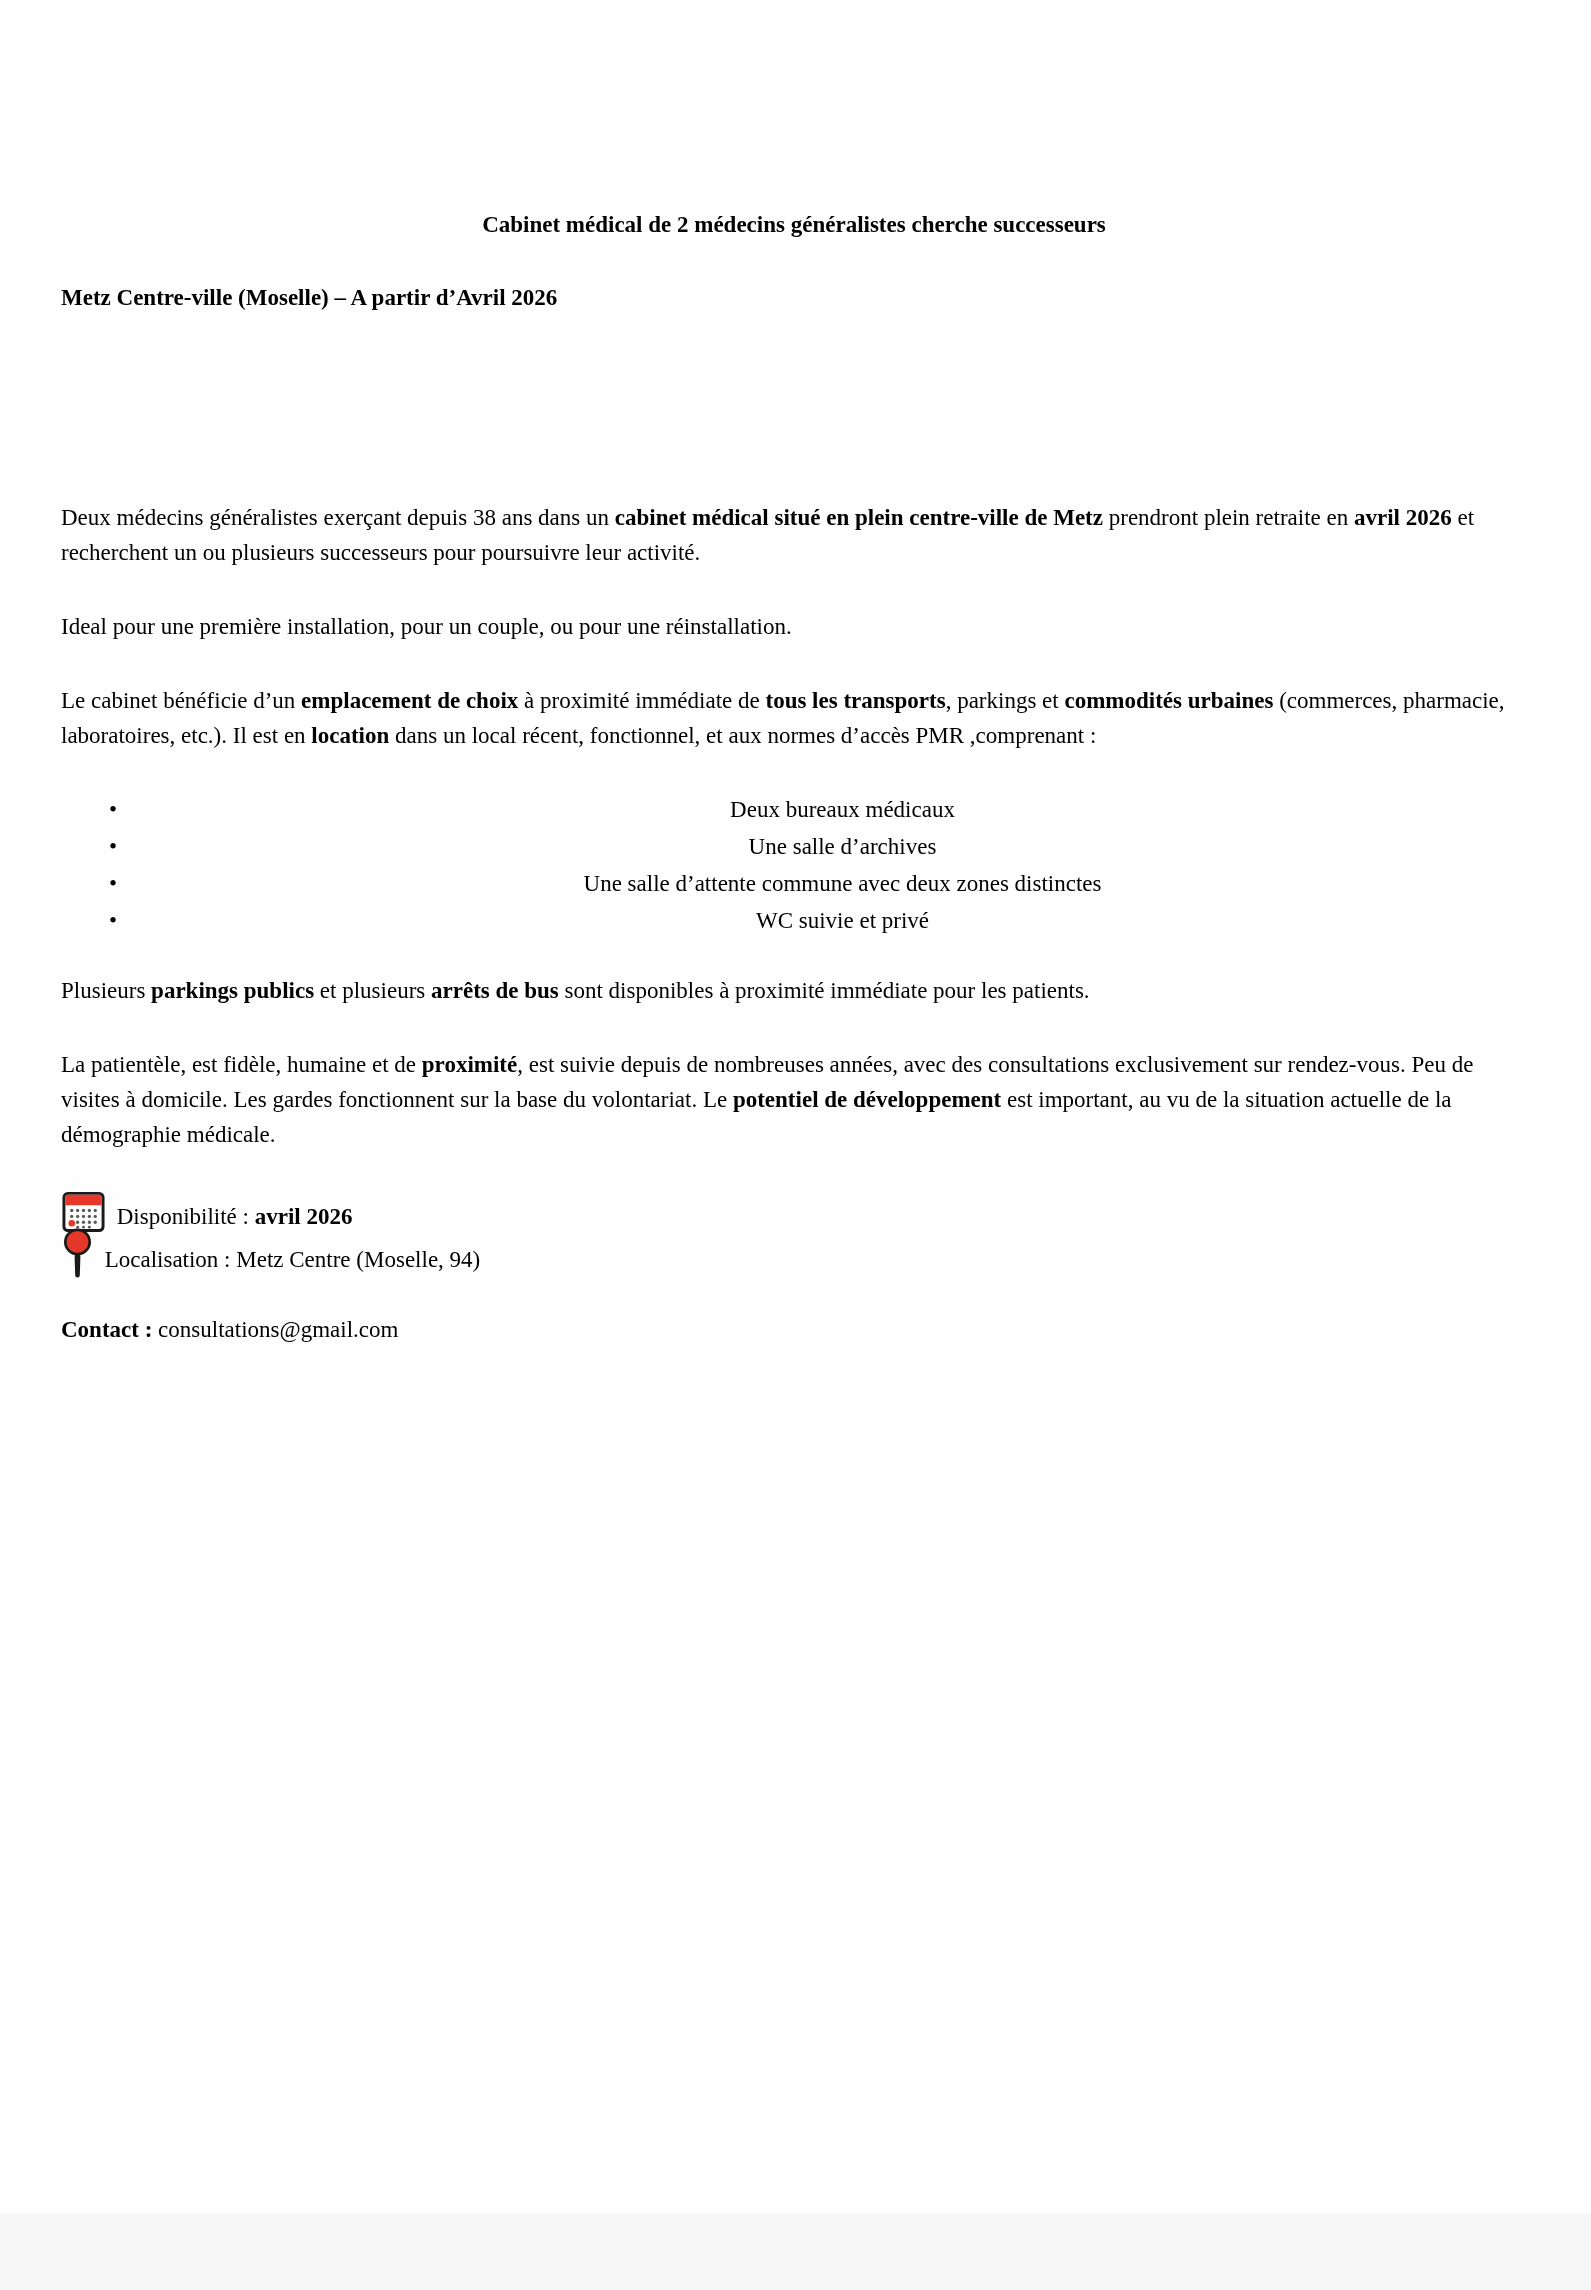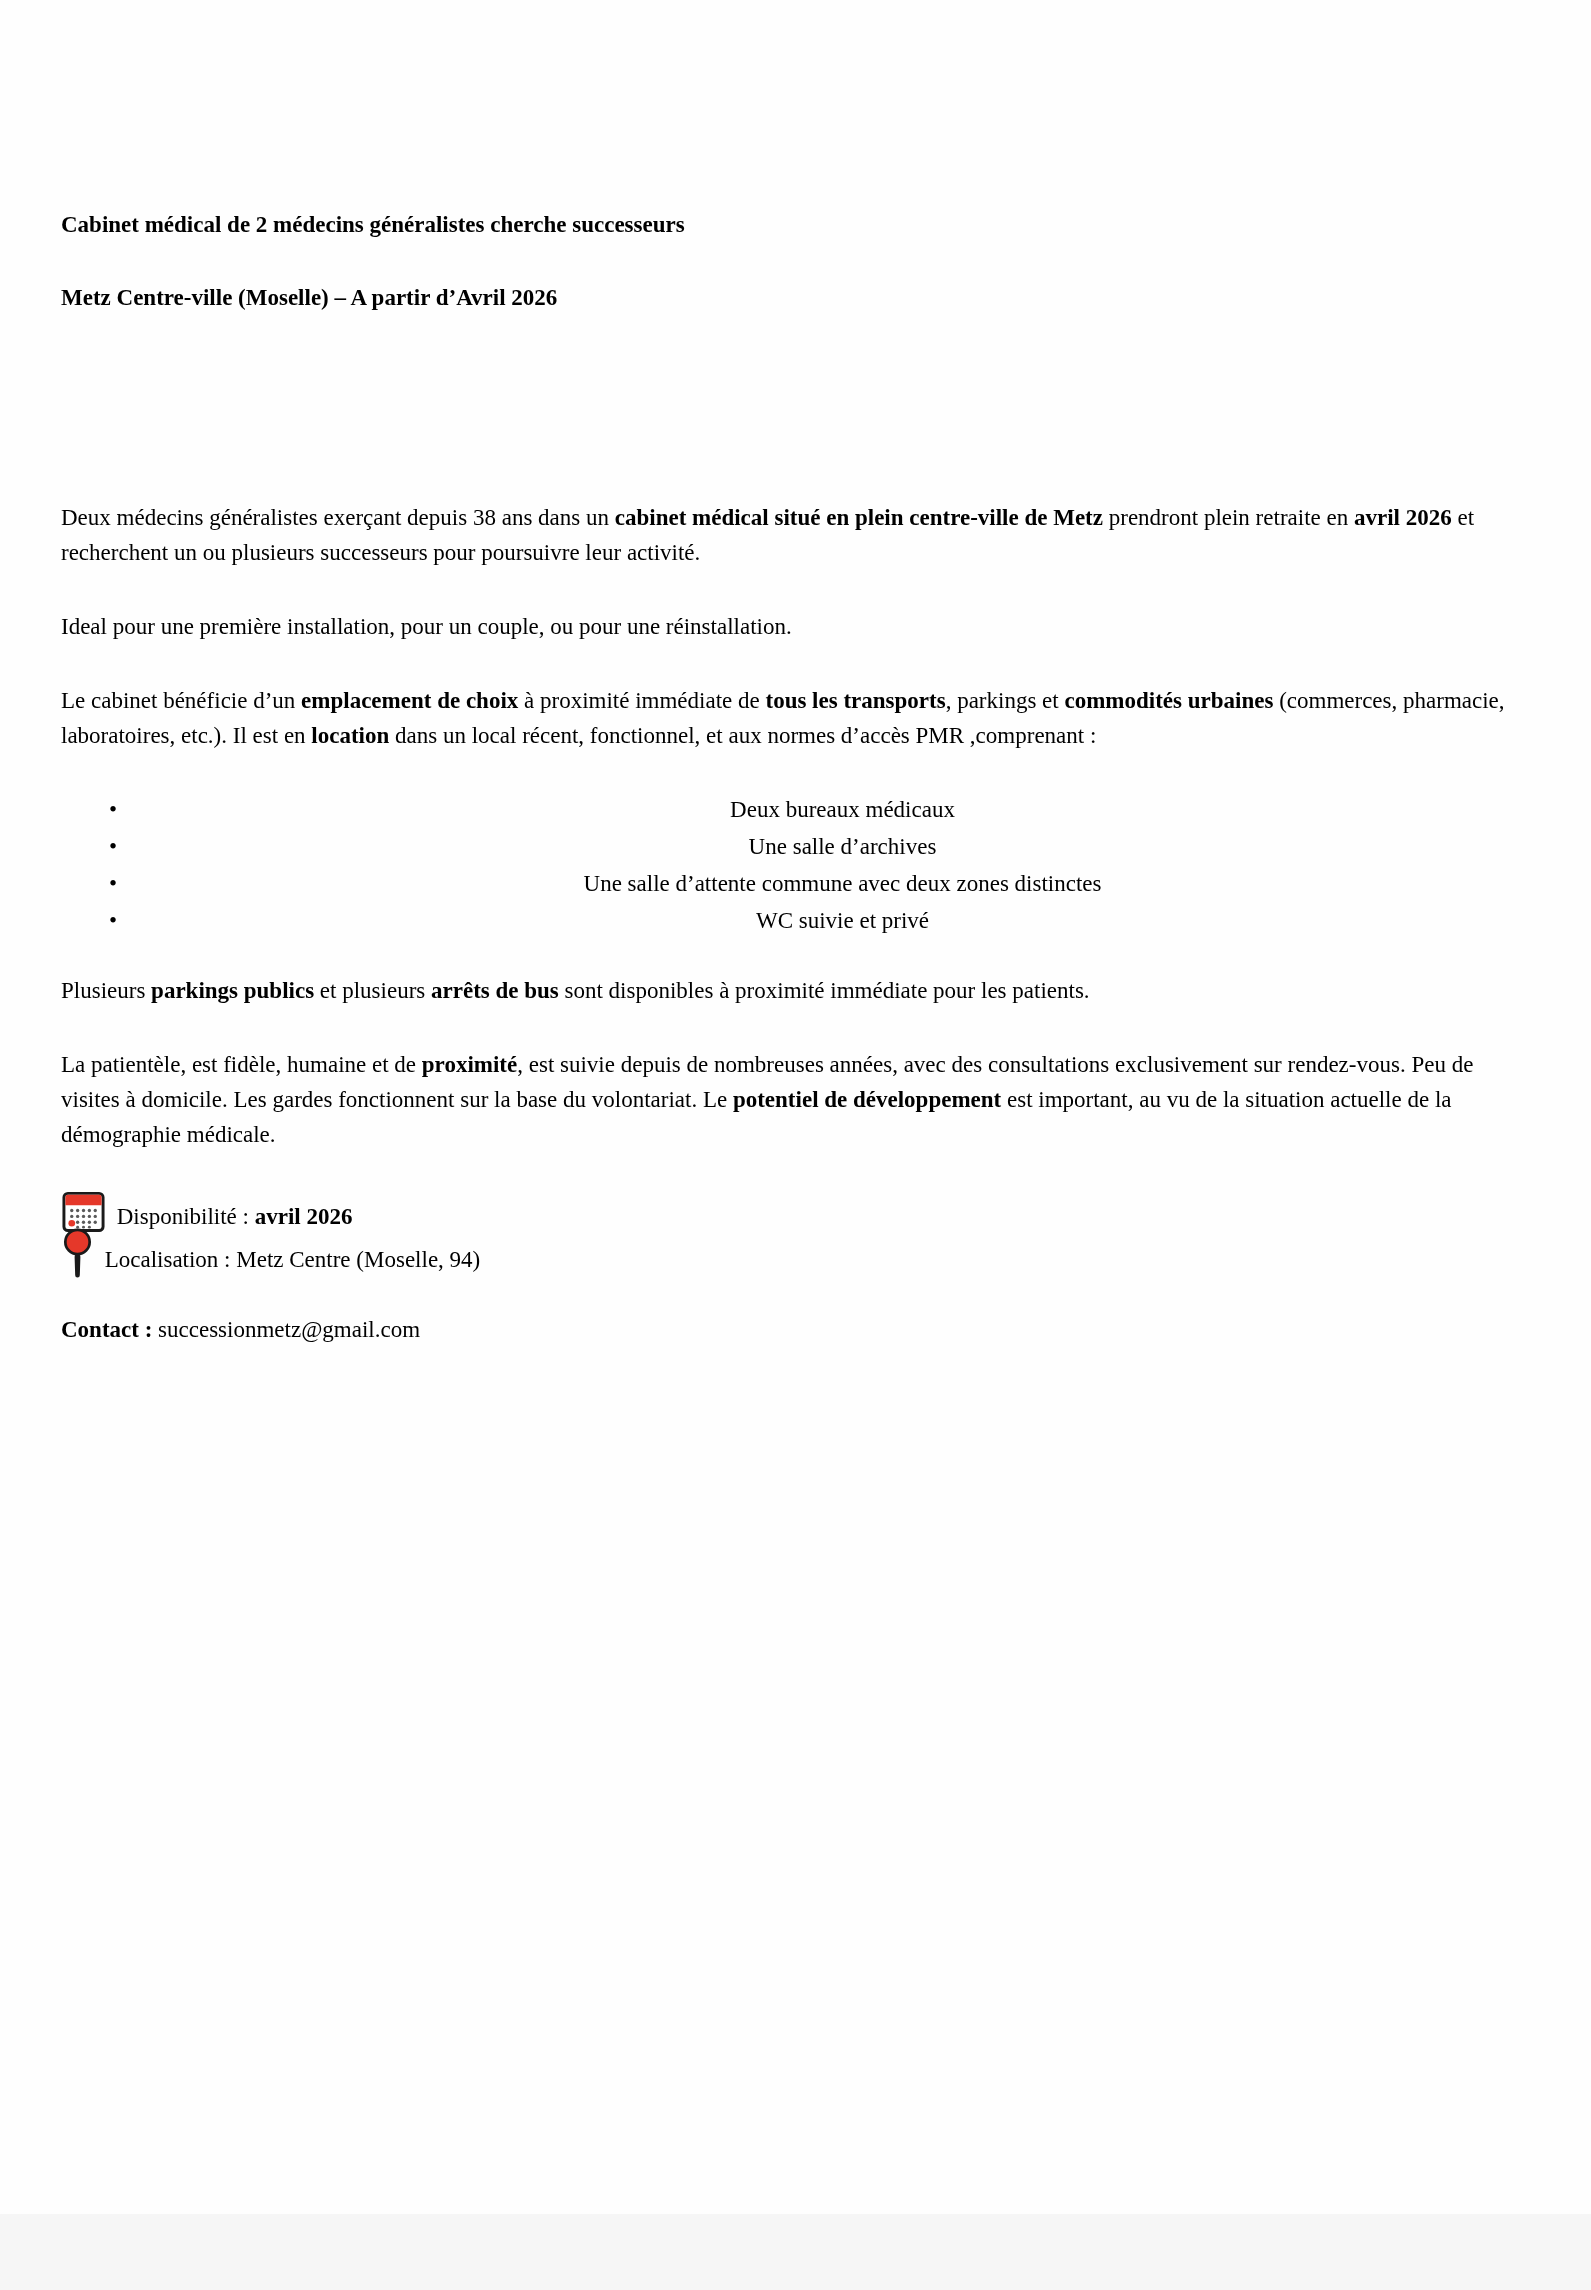--- a/index.html
+++ b/index.html
@@ -14,21 +14,21 @@
     width:1591px;height:2214px;
     background:#fefefe;
     box-sizing:border-box;
     padding:207px 64px 0 61px;
     font-size:23px;line-height:35px;
     overflow:hidden;
   }
   h1,h2{
     font-size:23px;line-height:35px;font-weight:bold;margin:0;
   }
-  h1{margin-bottom:38px;}
+  h1{margin-bottom:38px;text-align:center;}
   h2{margin-bottom:185px;}
   p{margin:0 0 39px 0;}
   .b{font-weight:bold;}
   ul.features{
     list-style:none;margin:0 0 35px 0;padding:0;
   }
   ul.features li{
     position:relative;
     padding-left:97px;
     margin-bottom:1.9px;
@@ -110,16 +110,16 @@
   <div class="iconline">
     <span class="icon pin">
       <svg width="31" height="56" viewBox="0 0 32 58">
         <path d="M16 28 q3 0 3 3 l-0.6 19 a2.4 2.4 0 0 1 -4.8 0 L13 31 q0 -3 3 -3 Z" fill="#1a1a1a"></path>
         <circle cx="16" cy="15.5" r="12.6" fill="#e5382a" stroke="#1a1a1a" stroke-width="2.8"></circle>
       </svg>
     </span>
     <span>Localisation : Metz Centre (Moselle, 94)</span>
   </div>
 
-  <p class="contact"><span class="b">Contact : </span><span>successionmetz@gmail.com</span></p>
+  <p class="contact"><span class="b">Contact : </span><span>consultations@gmail.com</span></p>
 
 </div>
 
 
 </body></html>

